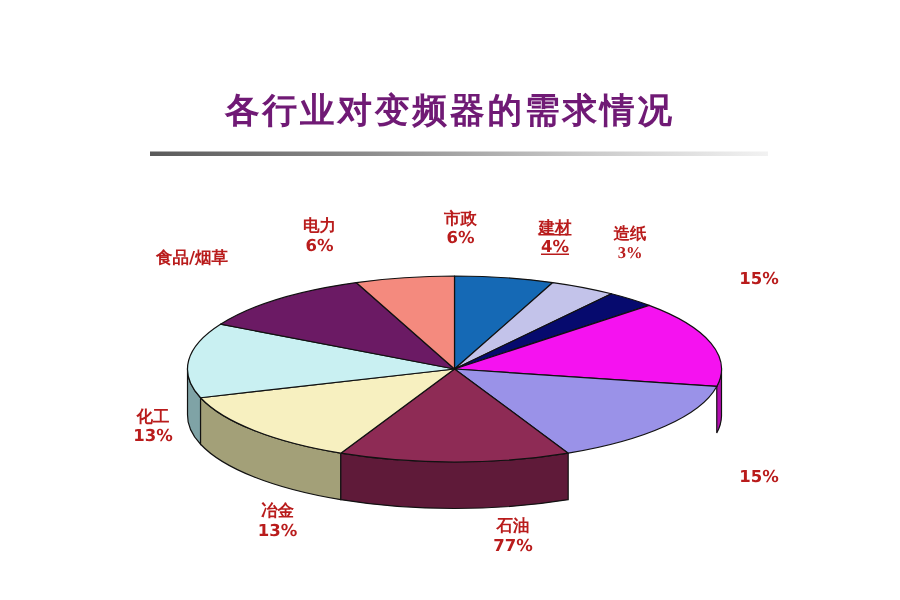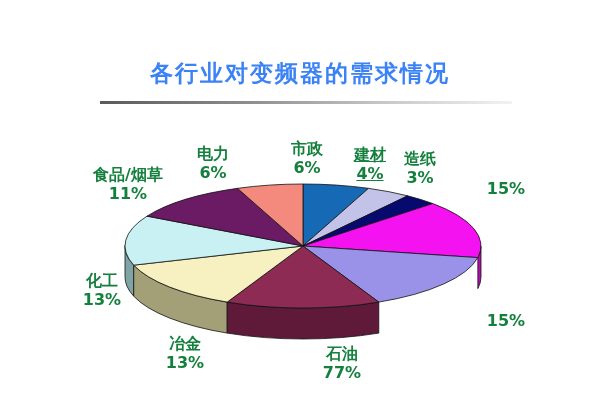--- a/index.html
+++ b/index.html
@@ -19,21 +19,21 @@
   }
   #chart-title {
     position: absolute;
     top: 58px;
     left: 0;
     width: 600px;
     text-align: center;
     font-family: "DejaVu Sans", "Liberation Sans", sans-serif;
     font-size: 23px;
     font-weight: bold;
-    color: #3b82f6;
+    color: #701a75;
     letter-spacing: 2px;
     white-space: nowrap;
   }
   #title-rule {
     position: absolute;
     left: 100px;
     top: 101px;
     width: 412px;
     height: 3px;
     background: linear-gradient(to right, #5a5a5a 0%, #8c8c8c 35%, #c9c9c9 70%, #f2f2f2 100%);
@@ -42,23 +42,23 @@
     position: absolute;
     left: 0;
     top: 0;
     width: 600px;
     height: 400px;
   }
   .pie-label {
     position: absolute;
     text-align: center;
     font-family: "DejaVu Sans", "Liberation Sans", sans-serif;
-    font-size: 16px;
+    font-size: 11px;
     font-weight: bold;
-    color: #15803d;
+    color: #b91c1c;
     line-height: 1.18;
     white-space: nowrap;
   }
   .pie-label .lbl-name { display: block; }
   .pie-label .lbl-pct { display: block; }
 </style>
 </head>
 <body>
 
 <div id="page">
@@ -104,35 +104,34 @@
         </path>
         <path d="M 303 246 L 237.4738296221272 188.35385787492842 A 178 62 0 0 1 302.99999999999983 184 Z" fill="#f48a7e" stroke="#111111" stroke-width="0.8" stroke-linejoin="round">
           <title>电力 6%</title>
         </path>
       </g>
   </svg>
 
   <div id="label-layer">
       <div class="pie-label" style="left: 78px; top: 166px; width: 100px;">
         <span class="lbl-name">食品/烟草</span>
-        <span class="lbl-pct">11%</span>
       </div>
       <div class="pie-label" style="left: 183px; top: 145px; width: 60px;">
         <span class="lbl-name">电力</span>
         <span class="lbl-pct">6%</span>
       </div>
       <div class="pie-label" style="left: 277px; top: 140px; width: 60px;">
         <span class="lbl-name">市政</span>
         <span class="lbl-pct">6%</span>
       </div>
       <div class="pie-label" style="left: 346px; top: 146px; width: 48px; text-decoration: underline;">
         <span class="lbl-name">建材</span>
         <span class="lbl-pct">4%</span>
       </div>
-      <div class="pie-label" style="left: 396px; top: 150px; width: 48px;">
+      <div class="pie-label" style="left: 396px; top: 150px; width: 48px; font-family: Liberation Serif, serif;">
         <span class="lbl-name">造纸</span>
         <span class="lbl-pct">3%</span>
       </div>
       <div class="pie-label" style="left: 463px; top: 180px; width: 86px;">
         <span class="lbl-pct">15%</span>
       </div>
       <div class="pie-label" style="left: 461px; top: 312px; width: 90px;">
         <span class="lbl-pct">15%</span>
       </div>
       <div class="pie-label" style="left: 312px; top: 345px; width: 60px;">

